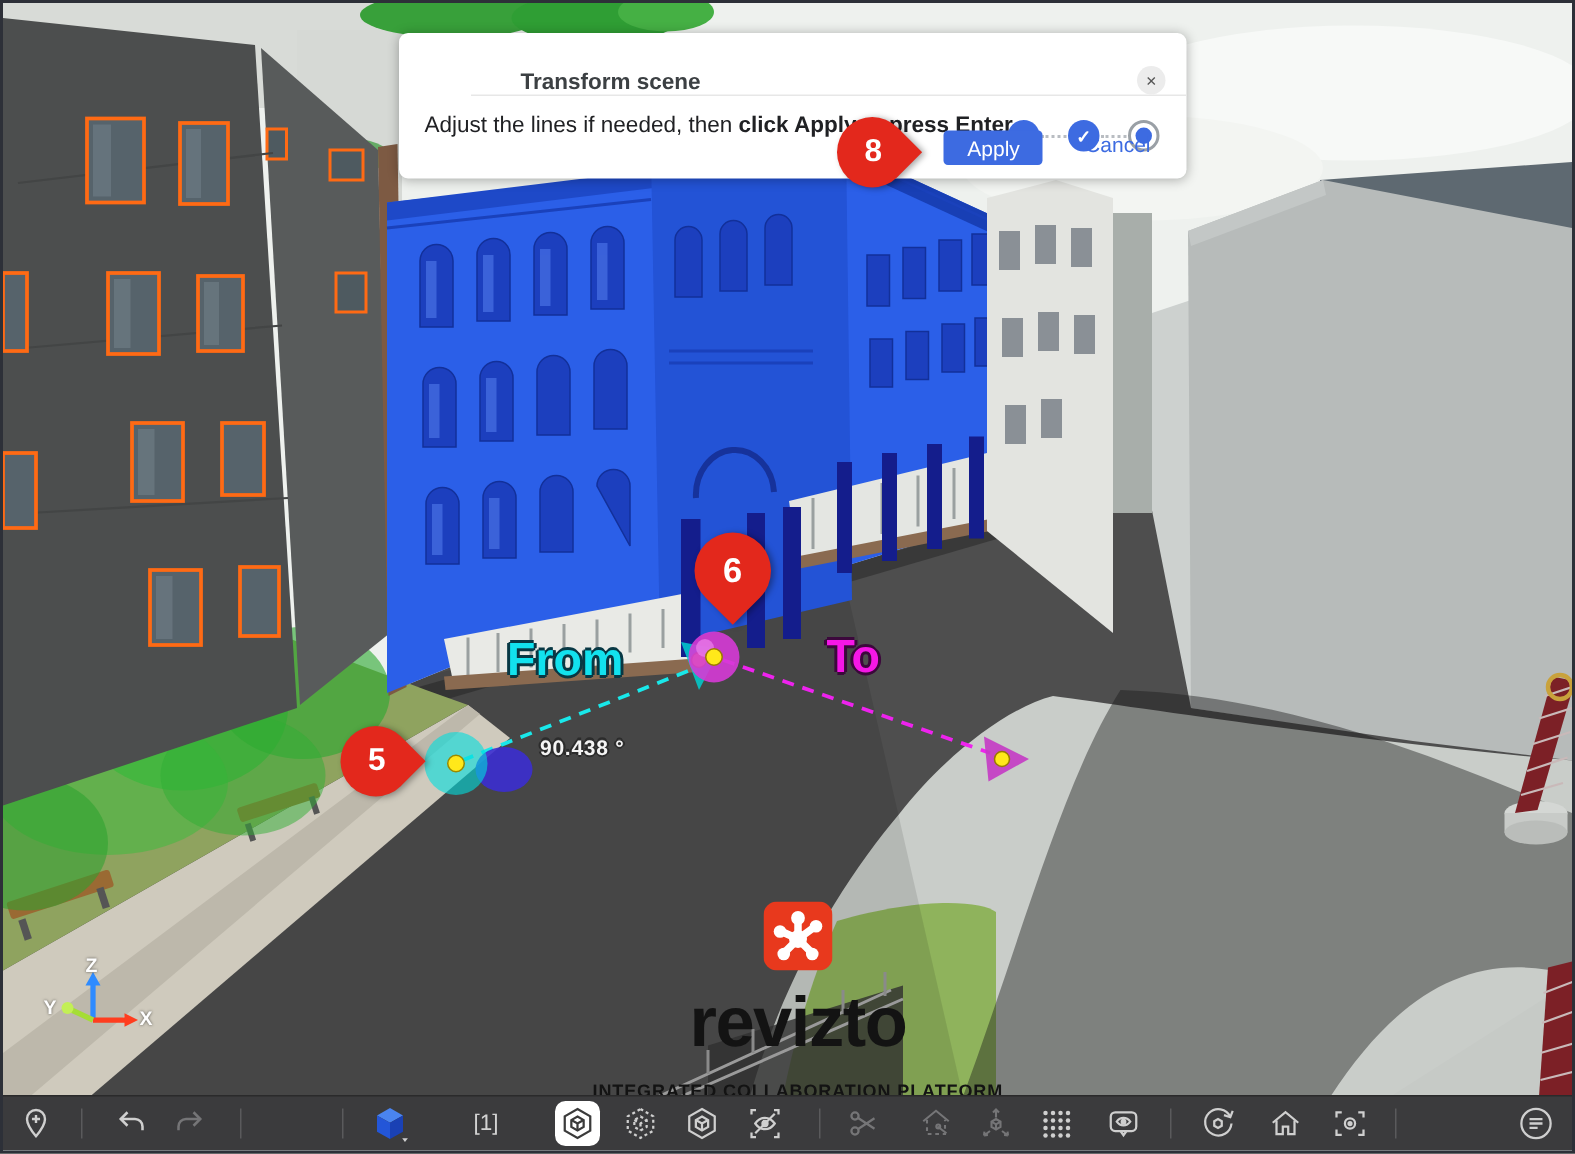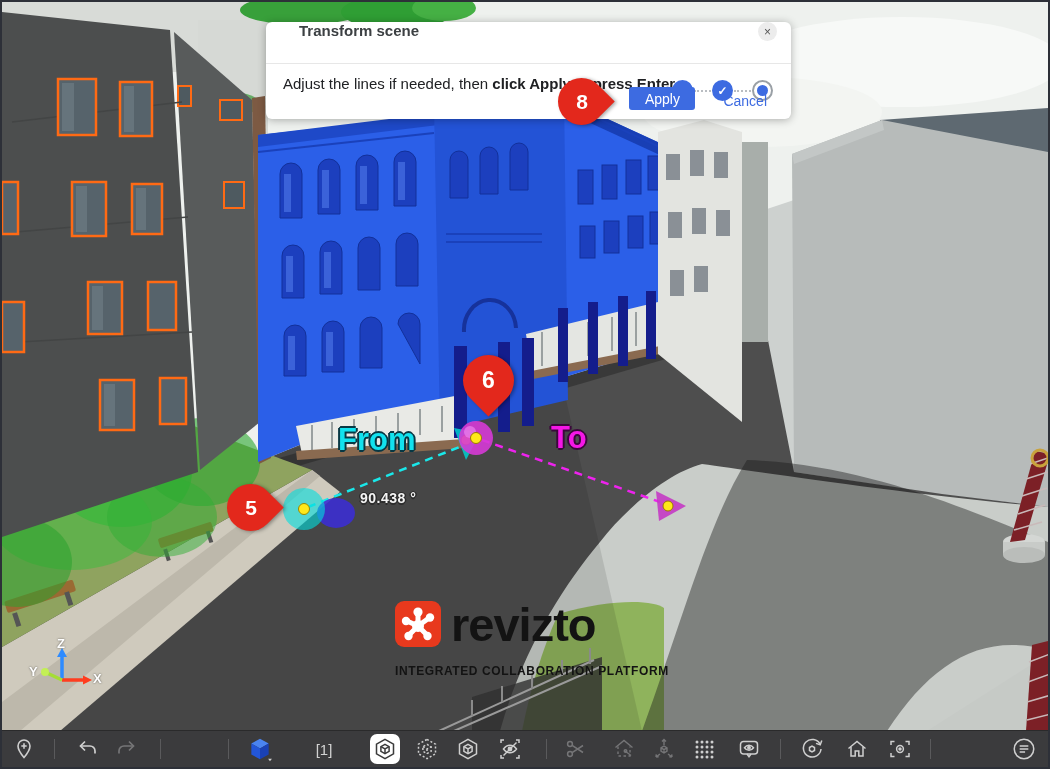--- a/index.html
+++ b/index.html
@@ -2,33 +2,33 @@
 <html><head>
 <meta charset="utf-8">
 <style>
   html,body{margin:0;padding:0;background:#222;font-family:"Liberation Sans",sans-serif;}
   .stage{position:relative;width:1050px;height:769px;box-sizing:border-box;border:2px solid #2d3038;background:#eef1ef;overflow:hidden;}
   .scene{position:absolute;left:0;top:0;width:1046px;height:729px;}
 
   
   .dialog{position:absolute;left:264px;top:20px;width:525px;height:97px;background:#fff;border-radius:6px;
           box-shadow:0 1px 8px rgba(0,0,0,.3);z-index:30;}
-  .dialog-header{position:relative;height:41px;border-bottom:1px solid #e7e7e7;display:flex;align-items:flex-start;padding:0 14px 0 33px;}
+  .dialog-header{position:relative;height:41px;border-bottom:1px solid #e7e7e7;display:flex;align-items:flex-end;padding:0 14px 0 33px;margin-left:48px;}
   .dialog-title{font-size:15px;font-weight:700;color:#3c4043;}
   .dialog-close{margin-left:auto;width:19px;height:19px;border-radius:50%;background:#ececec;color:#555;font-size:12px;
                 display:flex;align-items:center;justify-content:center;cursor:pointer;line-height:1;}
   .dialog-body{position:relative;padding:11px 14px 0 17px;font-size:15px;color:#202124;}
   .dialog-body b{font-weight:700;}
   .stepper{position:absolute;right:18px;top:58px;display:flex;align-items:center;}
   .step{width:21px;height:21px;border-radius:50%;background:#3d6be1;color:#fff;font-size:12px;font-weight:700;
         display:flex;align-items:center;justify-content:center;}
   .step.current{background:#fff;border:2px solid #9aa0a6;box-sizing:border-box;position:relative;}
   .step.current::after{content:"";position:absolute;left:50%;top:50%;width:11px;height:11px;margin:-5.5px 0 0 -5.5px;border-radius:50%;background:#3d6be1;}
   .step-link{width:17px;border-top:2px dotted #b9bdc2;margin:0 1px;}
-  .dialog-actions{position:absolute;right:18px;bottom:9px;display:flex;align-items:flex-end;gap:22px;}
+  .dialog-actions{position:absolute;right:18px;bottom:9px;display:flex;align-items:flex-start;gap:22px;}
   .btn-apply{min-width:66px;height:23px;background:#3d6be1;color:#fff;border:none;border-radius:3px;font-size:14px;
              font-family:inherit;display:flex;align-items:center;justify-content:center;padding:0 12px;cursor:pointer;}
   .btn-cancel{color:#3d6be1;font-size:14px;background:none;border:none;font-family:inherit;cursor:pointer;}
 
   
   .pin{position:absolute;display:flex;align-items:center;justify-content:center;background:#e3281c;
        box-shadow:1px 2px 4px rgba(0,0,0,.35);z-index:25;cursor:pointer;}
   .pin span{color:#fff;font-weight:700;}
   .pin-right{border-radius:50% 50% 0 50%;transform:rotate(-45deg);}
   .pin-right span{transform:rotate(45deg);}
@@ -42,21 +42,21 @@
   .scene-label{position:absolute;font-weight:700;z-index:20;pointer-events:none;}
   .lbl-from{left:336px;top:420px;font-size:31px;color:#12e2ee;
             text-shadow:2px 0 0 #083844,-2px 0 0 #083844,0 2px 0 #083844,0 -2px 0 #083844,1px 1px 0 #083844,-1px -1px 0 #083844;text-align:center;}
   .lbl-to{left:549px;top:418px;font-size:31px;color:#f517e6;
           text-shadow:2px 0 0 #3c083c,-2px 0 0 #3c083c,0 2px 0 #3c083c,0 -2px 0 #3c083c,1px 1px 0 #3c083c,-1px -1px 0 #3c083c;}
   .lbl-angle{left:358px;top:488px;font-size:14px;color:#f4f4f4;letter-spacing:.5px;
              text-shadow:1.5px 0 0 #2c2c2c,-1.5px 0 0 #2c2c2c,0 1.5px 0 #2c2c2c,0 -1.5px 0 #2c2c2c;}
 
   
   .watermark{position:absolute;left:393px;top:599px;z-index:15;pointer-events:none;}
-  .wm-row{display:flex;align-items:flex-start;gap:10px;}
+  .wm-row{display:flex;align-items:center;gap:10px;flex-direction:column;}
   .wm-brand{font-size:47px;font-weight:700;color:#131313;letter-spacing:-1px;line-height:1;}
   .wm-tagline{margin-top:16px;font-size:12px;font-weight:700;color:#131313;letter-spacing:.6px;text-align:center;}
 
   
   .gizmo{position:absolute;left:26px;top:638px;width:78px;height:56px;z-index:15;pointer-events:none;}
   .gizmo .axl{position:absolute;color:#fff;font-size:13px;font-weight:700;text-shadow:0 0 2px rgba(0,0,0,.6);}
 
   
   .toolbar{position:absolute;left:0;right:0;bottom:0;height:36px;background:#3b3b3d;border-top:1px solid #2a2a2b;z-index:50;}
   .ti{position:absolute;top:50%;transform:translate(-50%,-50%);display:flex;align-items:center;justify-content:center;cursor:pointer;}

